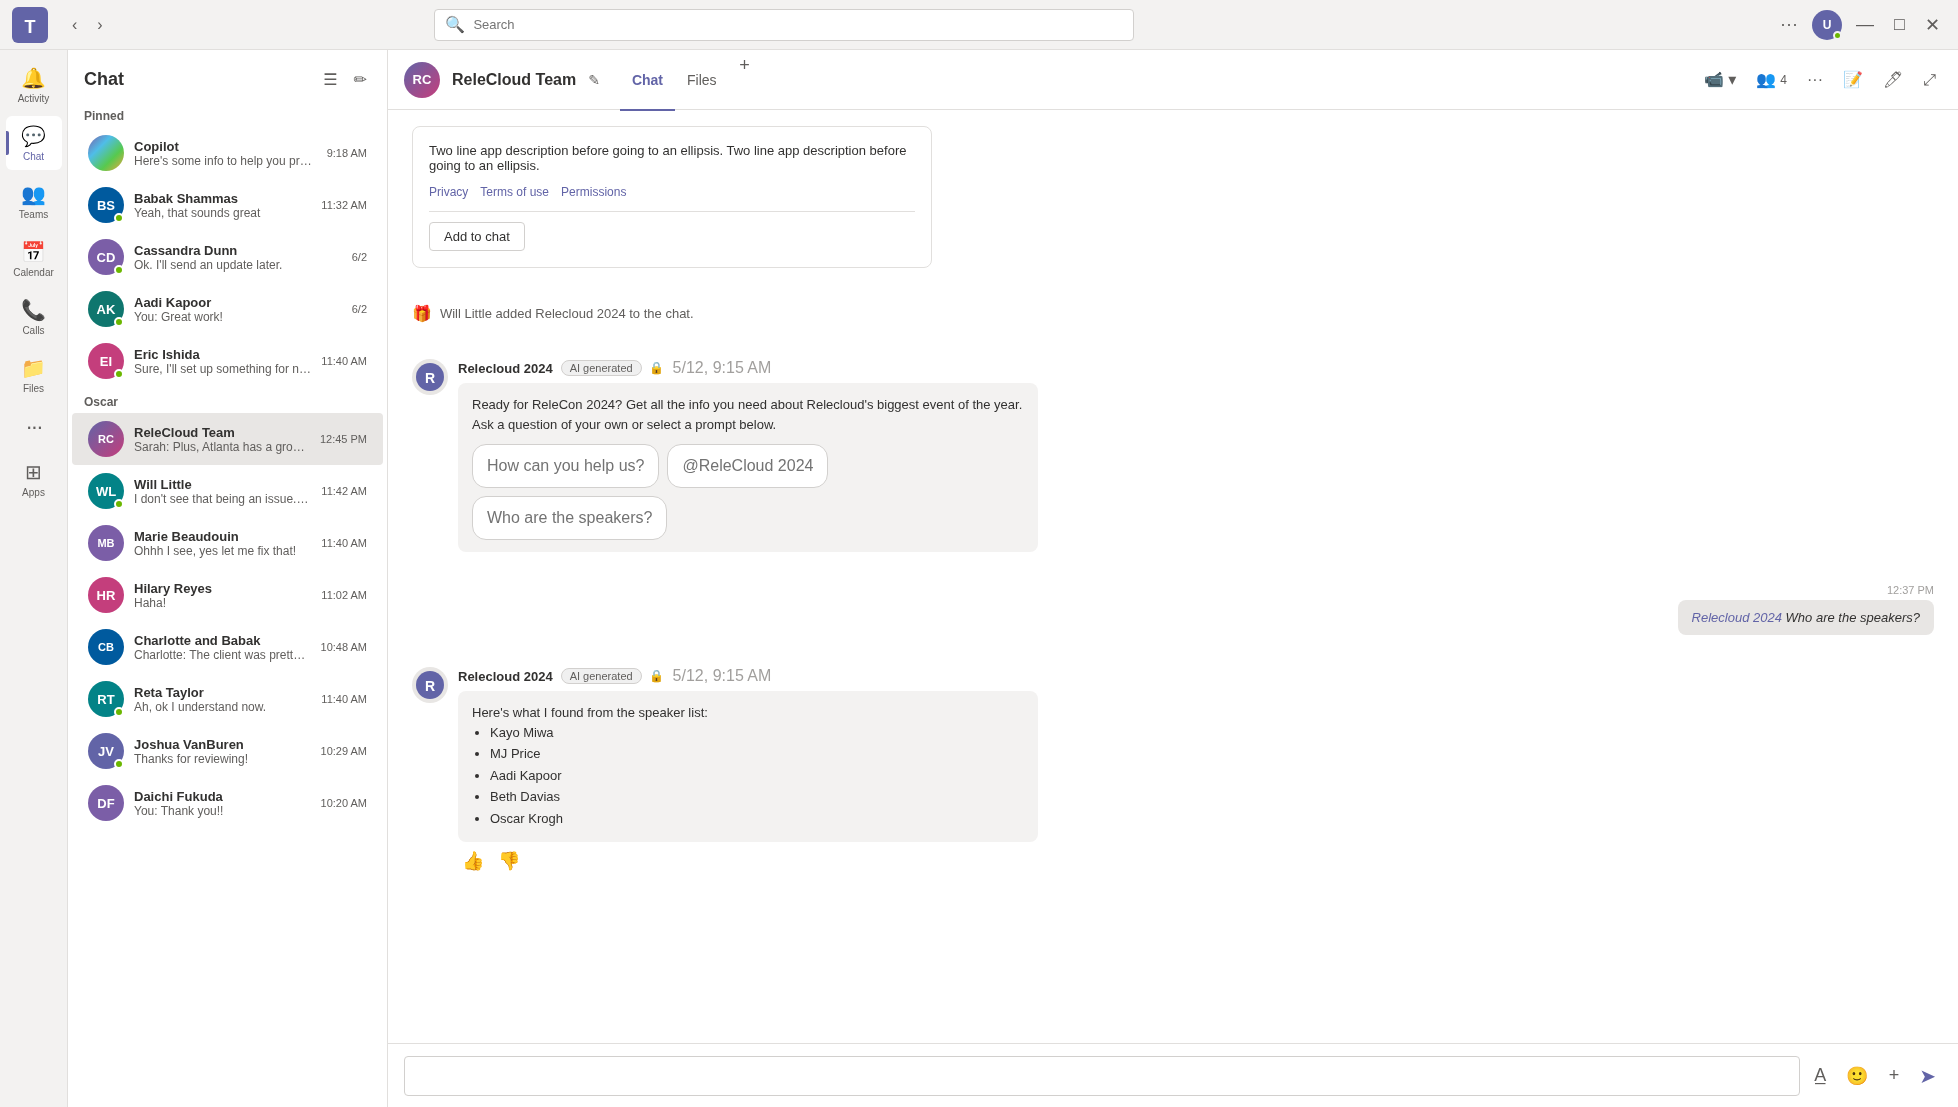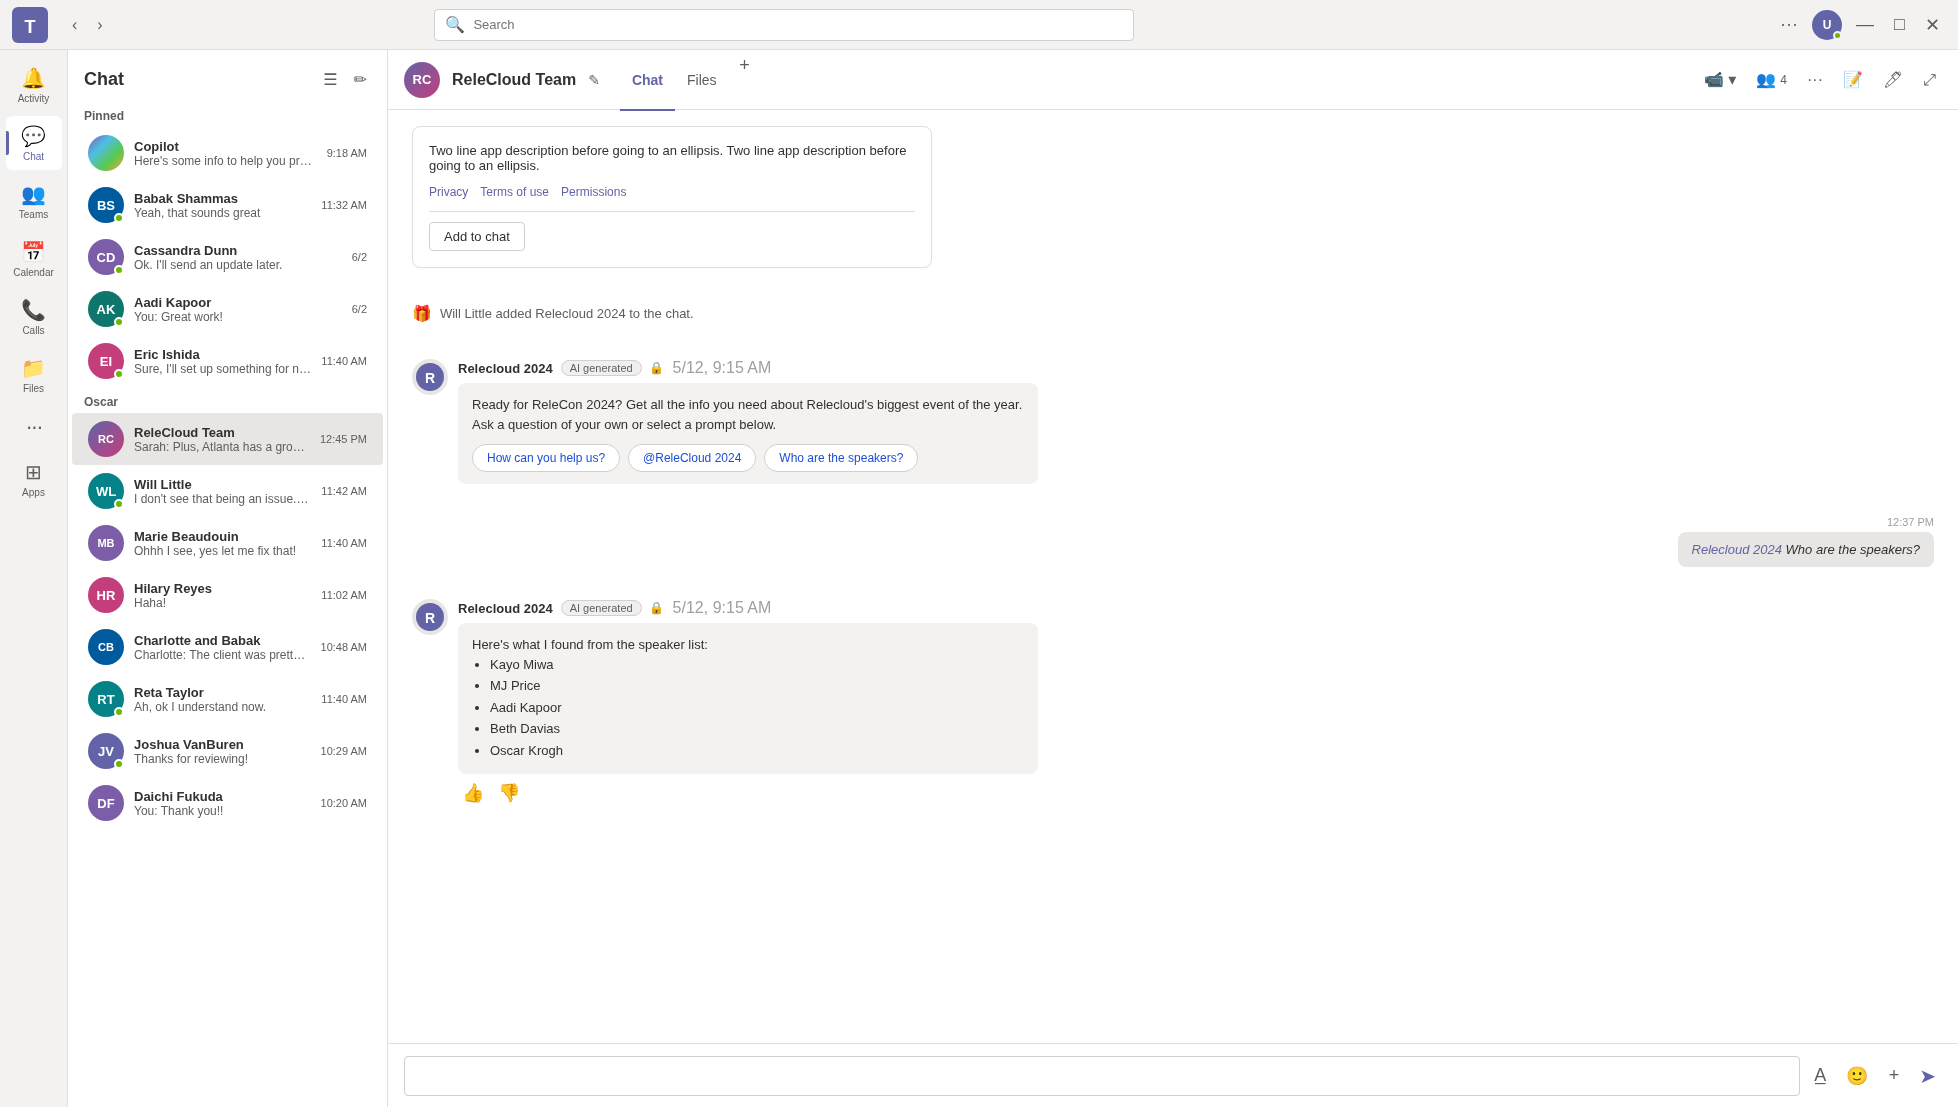--- a/index.html
+++ b/index.html
@@ -181,23 +181,23 @@
       line-height: 1.5;
       max-width: 580px;
     }
     .bot-bubble ul { padding-left: 18px; }
     .bot-bubble li { margin-bottom: 2px; }
     .prompt-buttons { display: flex; gap: 8px; margin-top: 10px; flex-wrap: wrap; }
     .prompt-btn {
       border: 1px solid #d2d0ce;
       background: #fff;
       border-radius: 14px;
-      padding: 6px 14px;
-      font-size: 12px;
-      color: #1d4ed8;
+      padding: 12px 14px;
+      font-size: 16px;
+      color: #737373;
       cursor: pointer;
       white-space: nowrap;
     }
 
     
     .user-message { display: flex; flex-direction: column; align-items: flex-end; }
     .user-time { font-size: 11px; color: #a19f9d; margin-bottom: 4px; }
     .user-bubble {
       background: #e8e6e4;
       border-radius: 8px;

